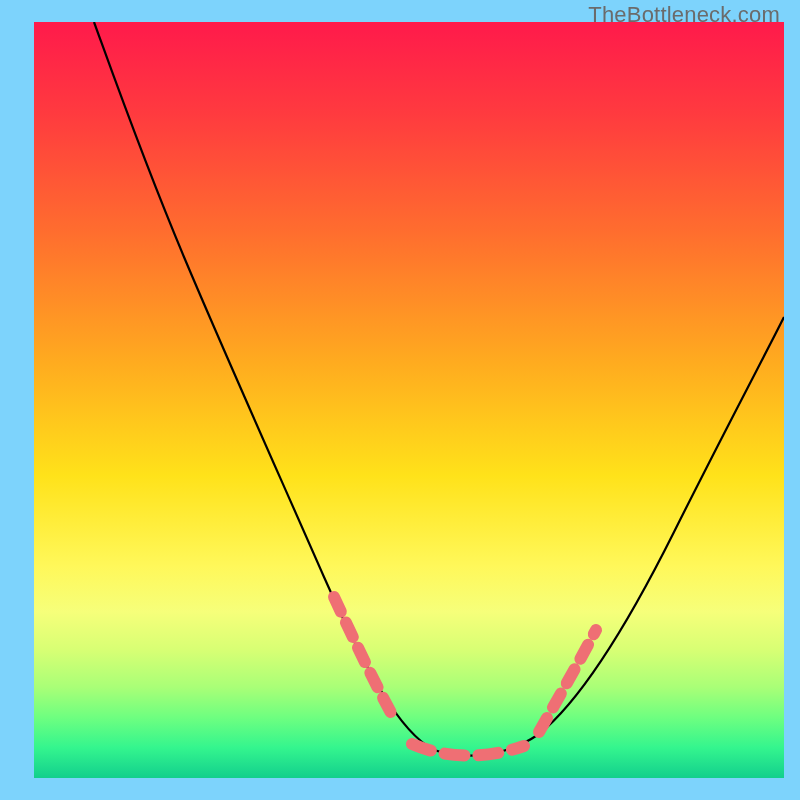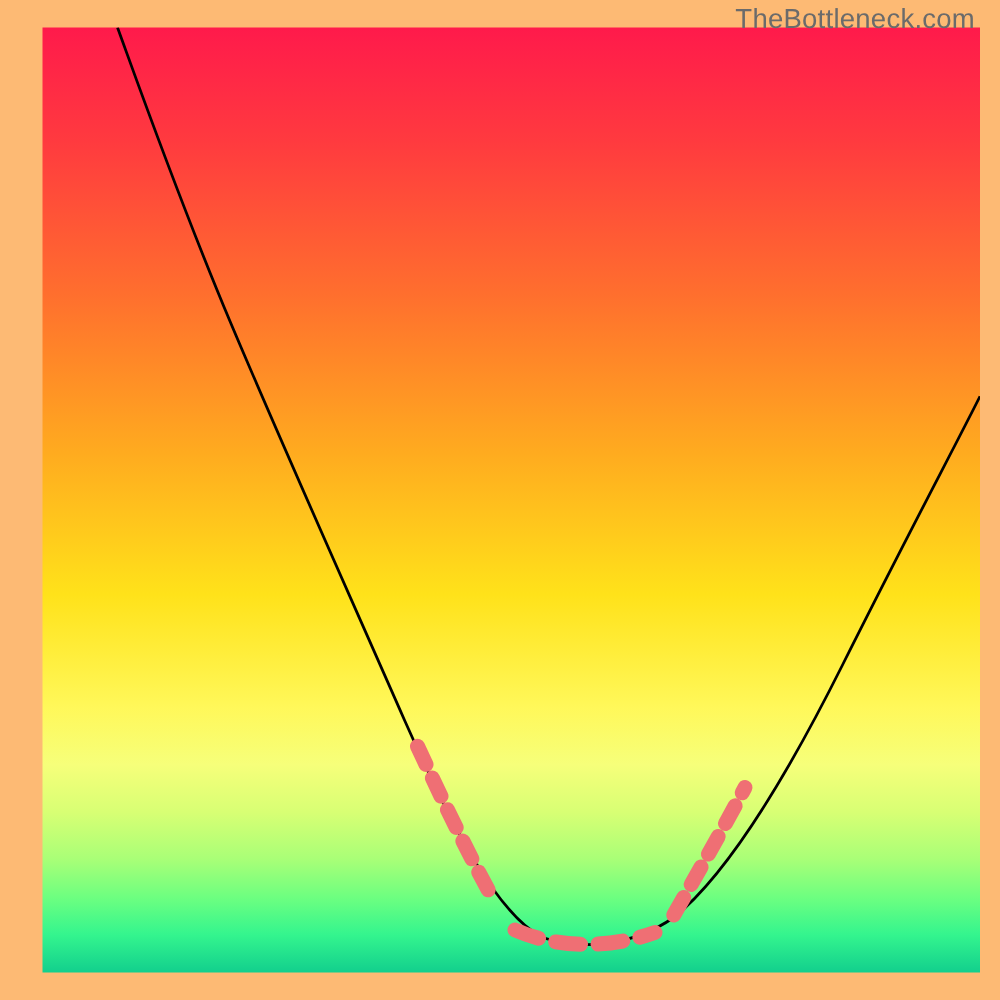--- a/index.html
+++ b/index.html
@@ -9,21 +9,21 @@
     height: 800px;
     background: #000;
     overflow: hidden;
   }
   .frame {
     position: absolute;
     left: 0;
     top: 0;
     width: 800px;
     height: 800px;
-    background: #fdba74;
+    background: #7dd3fc;
   }
   .plot {
     position: absolute;
     left: 34px;
     top: 22px;
     width: 750px;
     height: 756px;
     background: linear-gradient(to bottom,
       #ff1a4b 0%,
       #ff3a3f 12%,

